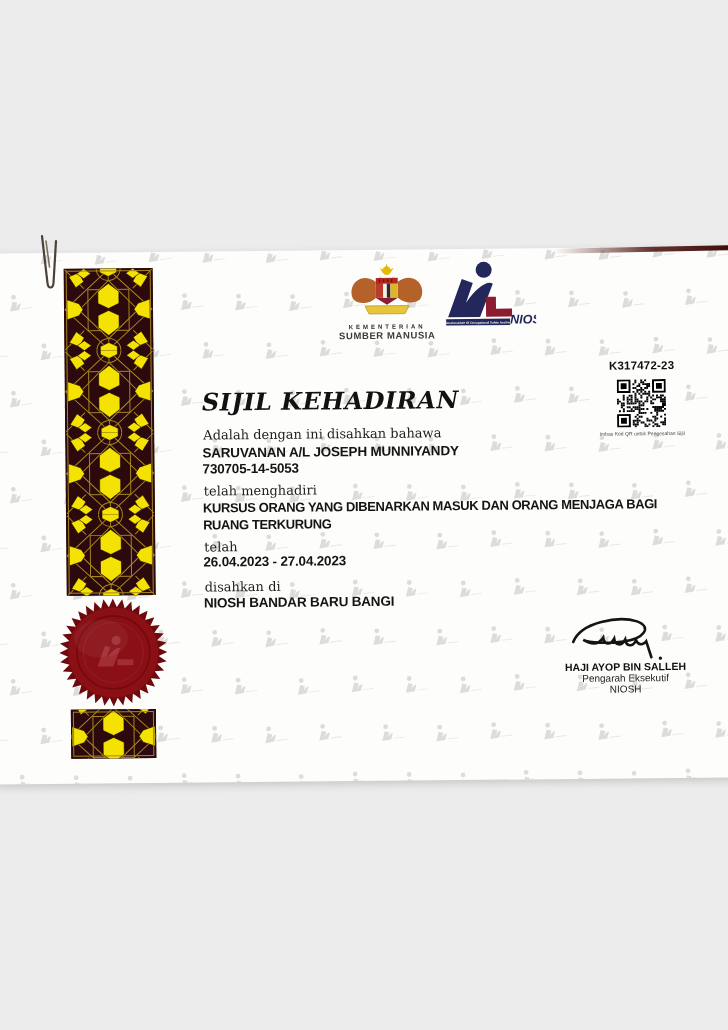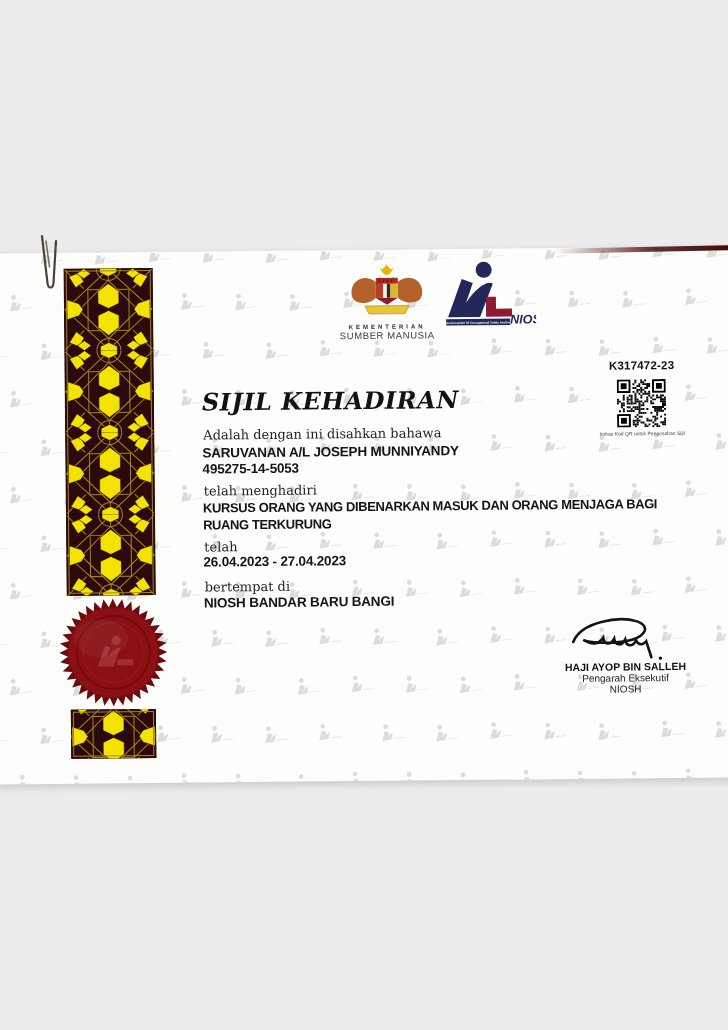--- a/index.html
+++ b/index.html
@@ -13,21 +13,21 @@
   .strip{position:absolute;left:72px;top:16px;width:89px;height:327px;overflow:hidden;
          background:#2b090c;z-index:1;}
   .strip-frame{position:absolute;inset:2px;border:1px solid #a5871f;z-index:2;pointer-events:none;}
   .block{position:absolute;left:75px;top:457px;width:85px;height:49px;overflow:hidden;
          background:#2b090c;z-index:1;}
   .block .tiles{margin-left:-2px;margin-top:-14px;}
   .seal{position:absolute;left:64px;top:346px;width:108px;height:108px;z-index:2;}
   
   .coat{position:absolute;left:346px;top:14px;width:98px;text-align:center;z-index:2;}
   .coat .l1{font-size:6px;font-weight:bold;letter-spacing:3px;color:#2e2e2e;margin-top:2px;white-space:nowrap;}
-  .coat .l2{font-size:9.5px;font-weight:normal;letter-spacing:0.6px;color:#3a3a3a;white-space:nowrap;}
+  .coat .l2{font-size:9.5px;font-weight:bold;letter-spacing:0.6px;color:#3a3a3a;white-space:nowrap;}
   .nioshlogo{position:absolute;left:452px;top:12px;z-index:2;}
   
   .certno{position:absolute;left:578px;top:112px;width:142px;text-align:center;font-weight:bold;
           font-size:11.5px;color:#101010;letter-spacing:0.2px;z-index:2;}
   .qr{position:absolute;left:624px;top:132px;width:49px;height:48px;z-index:2;}
   .qr-caption{position:absolute;left:590px;top:183px;width:118px;text-align:center;font-size:5px;
               color:#4a4a4a;z-index:2;}
   
   .title{position:absolute;left:209px;top:136px;font-family:"DejaVu Serif",serif;font-style:italic;
          font-weight:bold;font-size:24px;letter-spacing:0.5px;color:#121212;z-index:2;}
@@ -1603,27 +1603,27 @@
           <rect x="18" y="24" width="1" height="1" fill="#000"></rect>
           <rect x="20" y="24" width="1" height="1" fill="#000"></rect>
           <rect x="21" y="24" width="1" height="1" fill="#000"></rect>
         </svg>
     </div>
     <div class="qr-caption">Imbas Kod QR untuk Pengesahan Sijil</div>
 
     <div class="title">SIJIL KEHADIRAN</div>
     <div class="serif-label" id="intro">Adalah dengan ini disahkan bahawa</div>
     <div class="bold-line" id="name">SARUVANAN A/L JOSEPH MUNNIYANDY</div>
-    <div class="bold-line" id="ic">495275-14-5053</div>
+    <div class="bold-line" id="ic">730705-14-5053</div>
     <div class="serif-label" id="telah">telah menghadiri</div>
     <div class="bold-line course" id="course1">KURSUS ORANG YANG DIBENARKAN MASUK DAN ORANG MENJAGA BAGI</div>
     <div class="bold-line course" id="course2">RUANG TERKURUNG</div>
     <div class="serif-label" id="pada">telah</div>
     <div class="bold-line" id="dates">26.04.2023 - 27.04.2023</div>
-    <div class="serif-label" id="bert">bertempat di</div>
+    <div class="serif-label" id="bert">disahkan di</div>
     <div class="bold-line" id="venue">NIOSH BANDAR BARU BANGI</div>
 
     <div class="sig">
       <svg width="120" height="50" viewBox="0 0 120 50">
         <path d="M8,28 C16,8 54,2 72,8 C88,14 78,26 58,28 C44,30 24,29 18,26
                  C28,32 34,30 38,24 C39,31 45,32 49,25 C50,32 56,33 60,26
                  C61,33 67,34 71,27 C73,32 78,32 81,28 L86,44" fill="none" stroke="#141414" stroke-width="2.6" stroke-linecap="round"></path>
         <circle cx="95" cy="45" r="1.7" fill="#141414"></circle>
       </svg>
       <div class="sname">HAJI AYOP BIN SALLEH</div>

